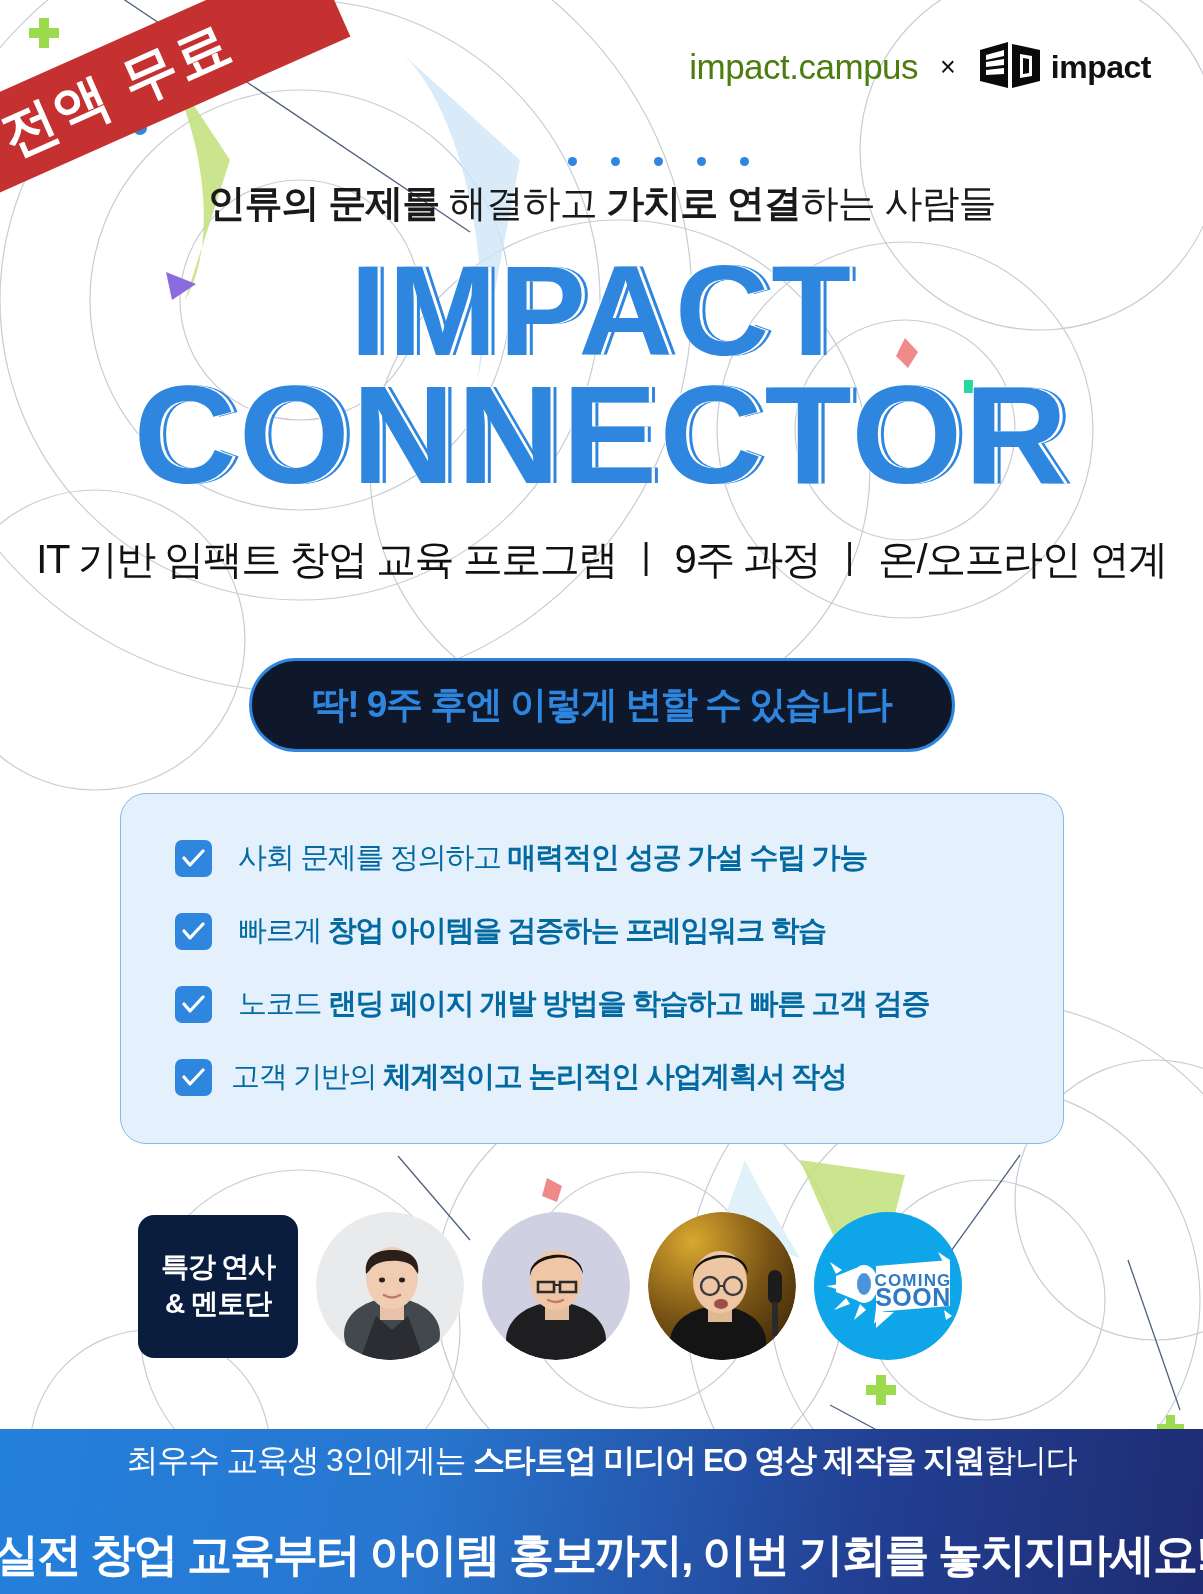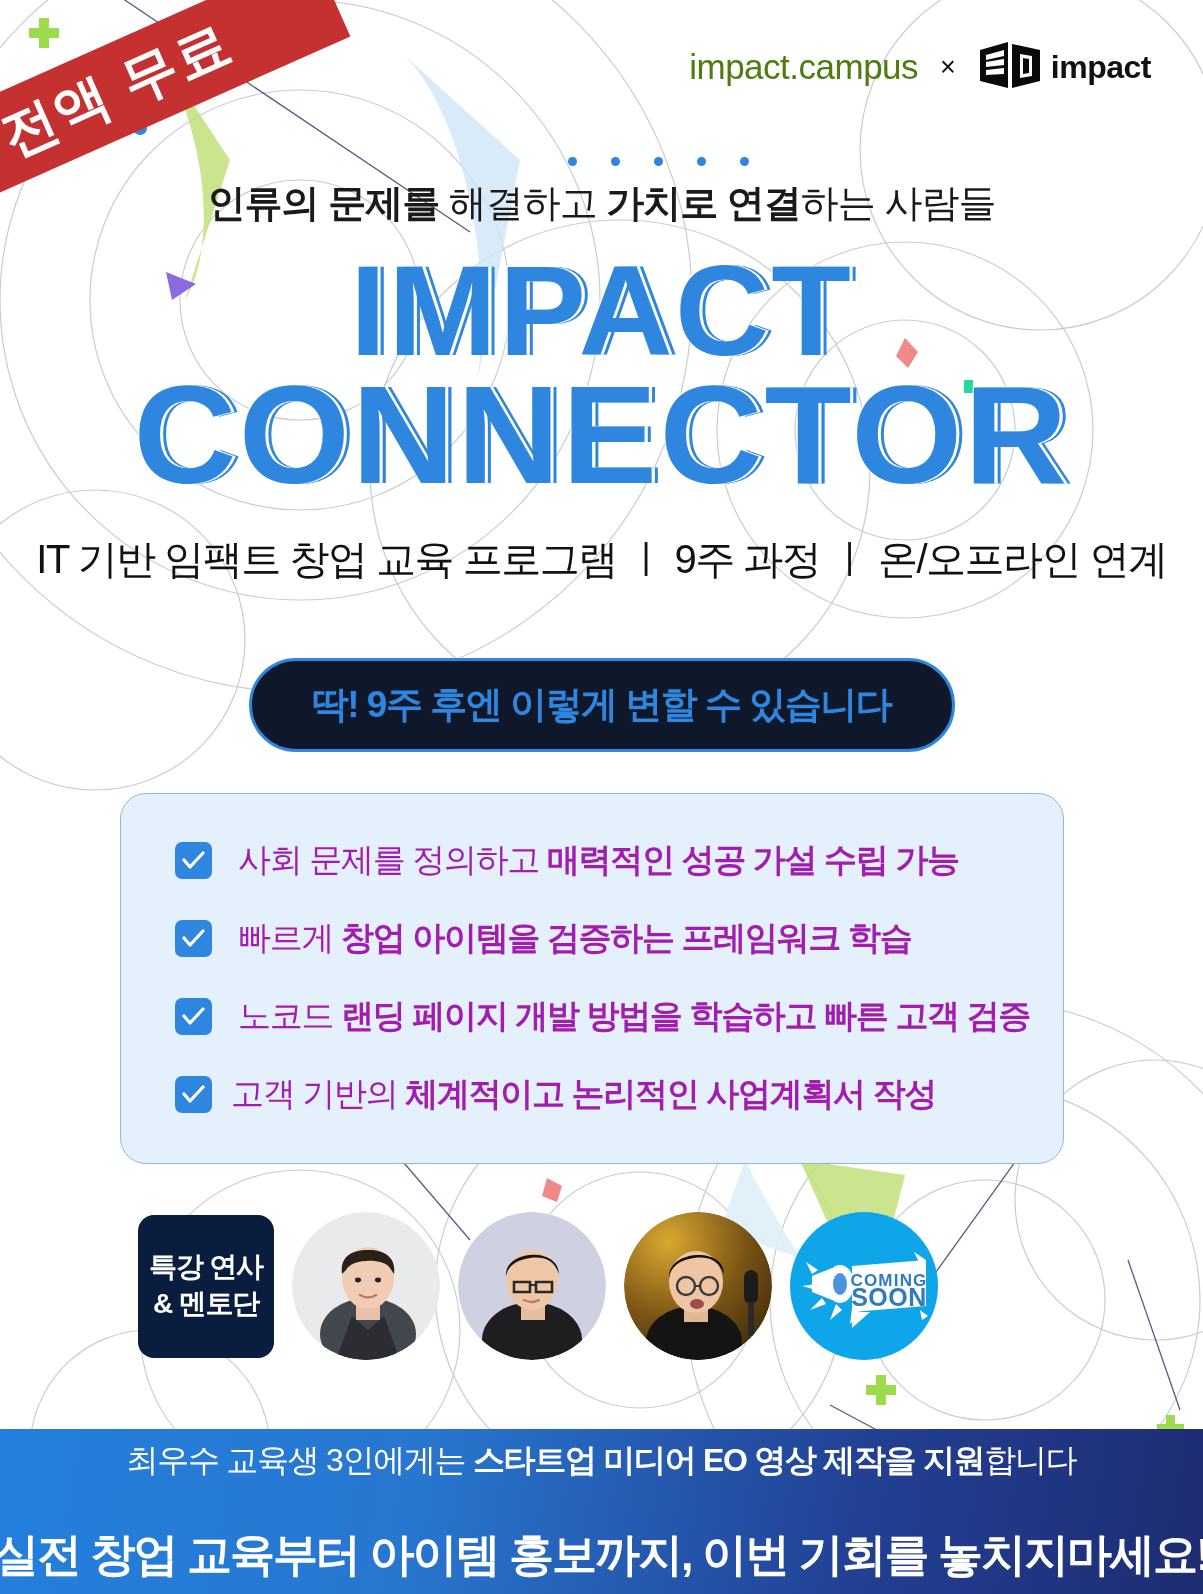--- a/index.html
+++ b/index.html
@@ -195,40 +195,40 @@
     width: 37px;
     height: 37px;
     border-radius: 7px;
     background: #2E86DE;
     display: flex;
     align-items: center;
     justify-content: center;
   }
   .checkbox svg { display:block; }
   .check-text {
-    font-size: 33px;
-    color: #a21caf;
+    font-size: 29px;
+    color: #0369a1;
     font-weight: 500;
     letter-spacing: -1.3px;
     white-space: nowrap;
   }
   .check-text b { font-weight: 800; }
 
   
   .speakers {
     position: absolute;
     left: 138px;
     top: 1212px;
     display: flex;
     align-items: center;
     gap: 18px;
     z-index: 15;
   }
   .speaker-card {
-    width: 136px;
+    width: 160px;
     height: 143px;
     border-radius: 16px;
     background: #0B1D3F;
     color: #ffffff;
     display: flex;
     flex-direction: column;
     align-items: center;
     justify-content: center;
     line-height: 1.32;
   }

